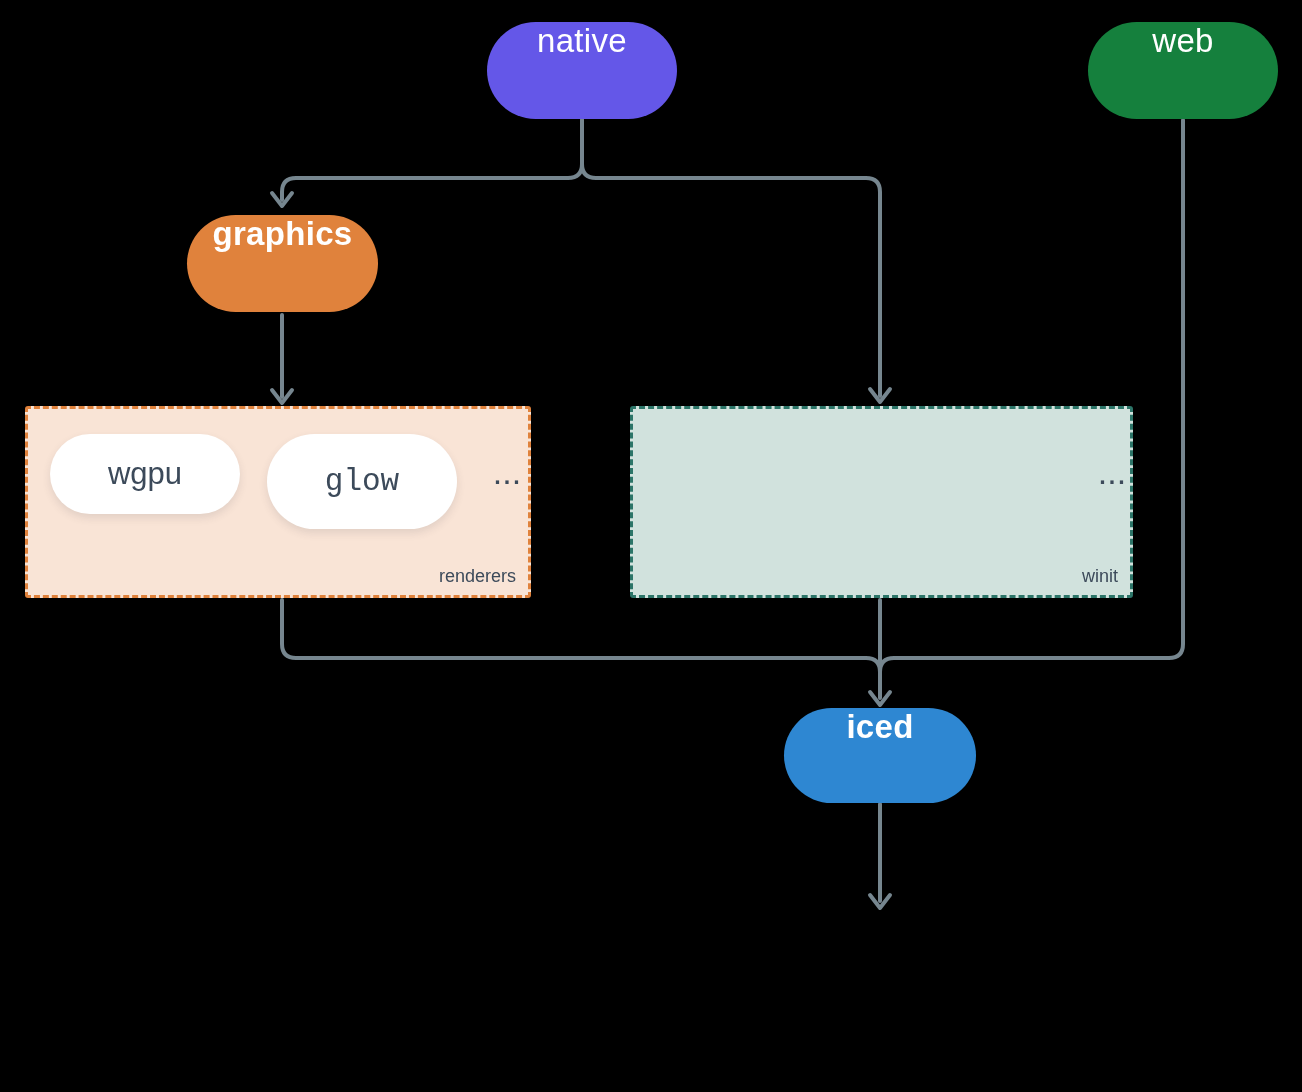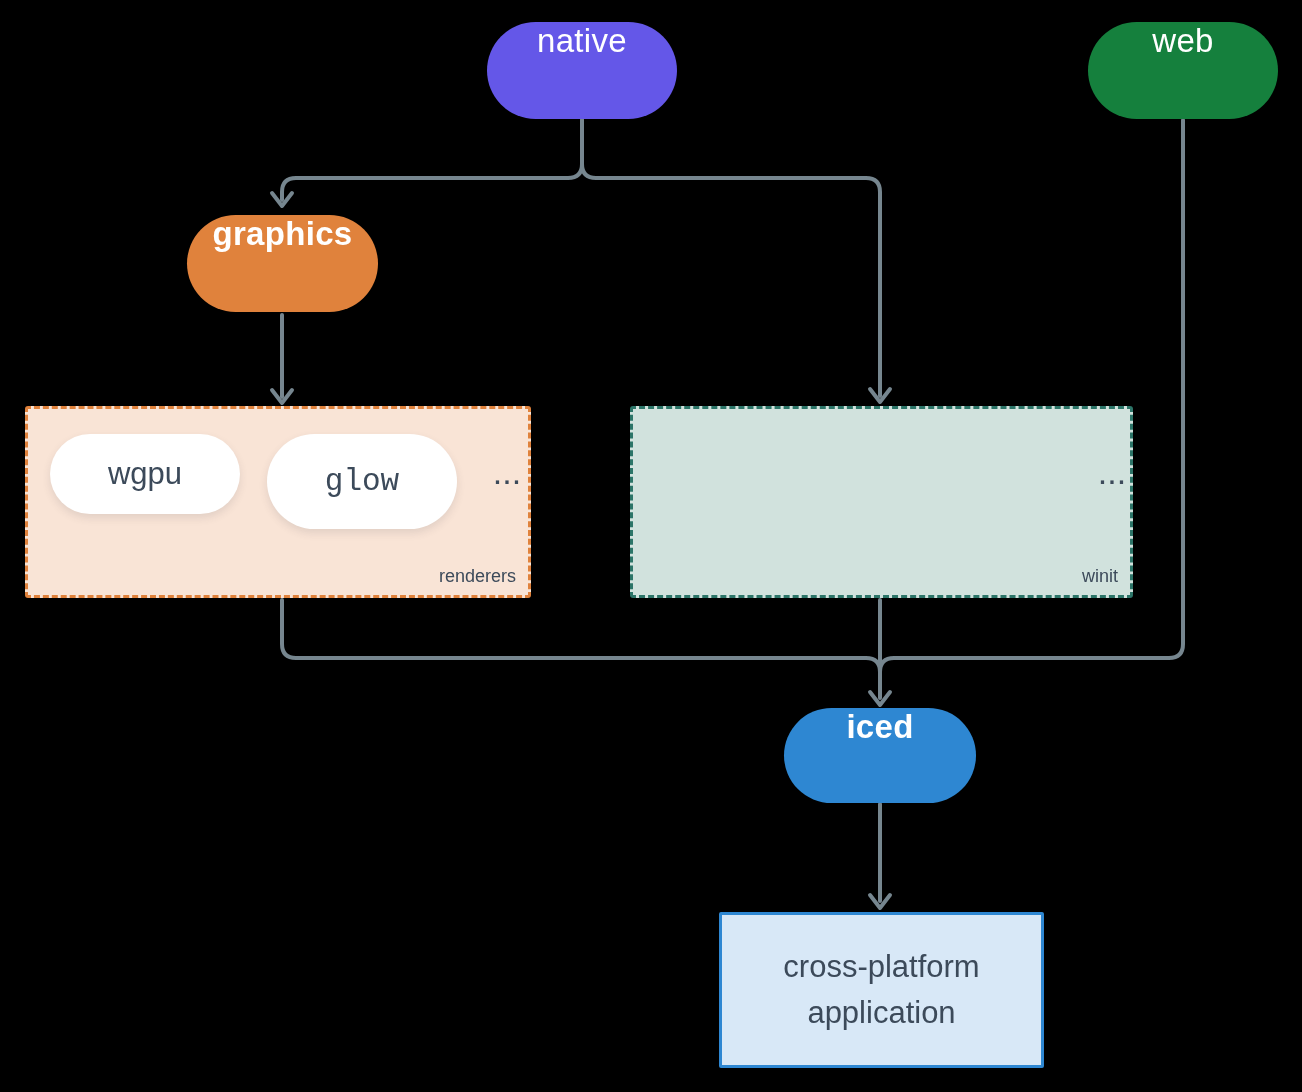--- a/index.html
+++ b/index.html
@@ -103,18 +103,14 @@
 
   <div class="group-box group-box--shells">
     <div class="ellipsis">...</div>
     <div class="group-label">winit</div>
   </div>
 
   <div class="pill pill--iced">
     <span>iced</span>
   </div>
 
-  <div class="app-box">
-    <span>cross-platform</span>
-    <span>application</span>
-  </div>
 
 </div>
 
 </body></html>

